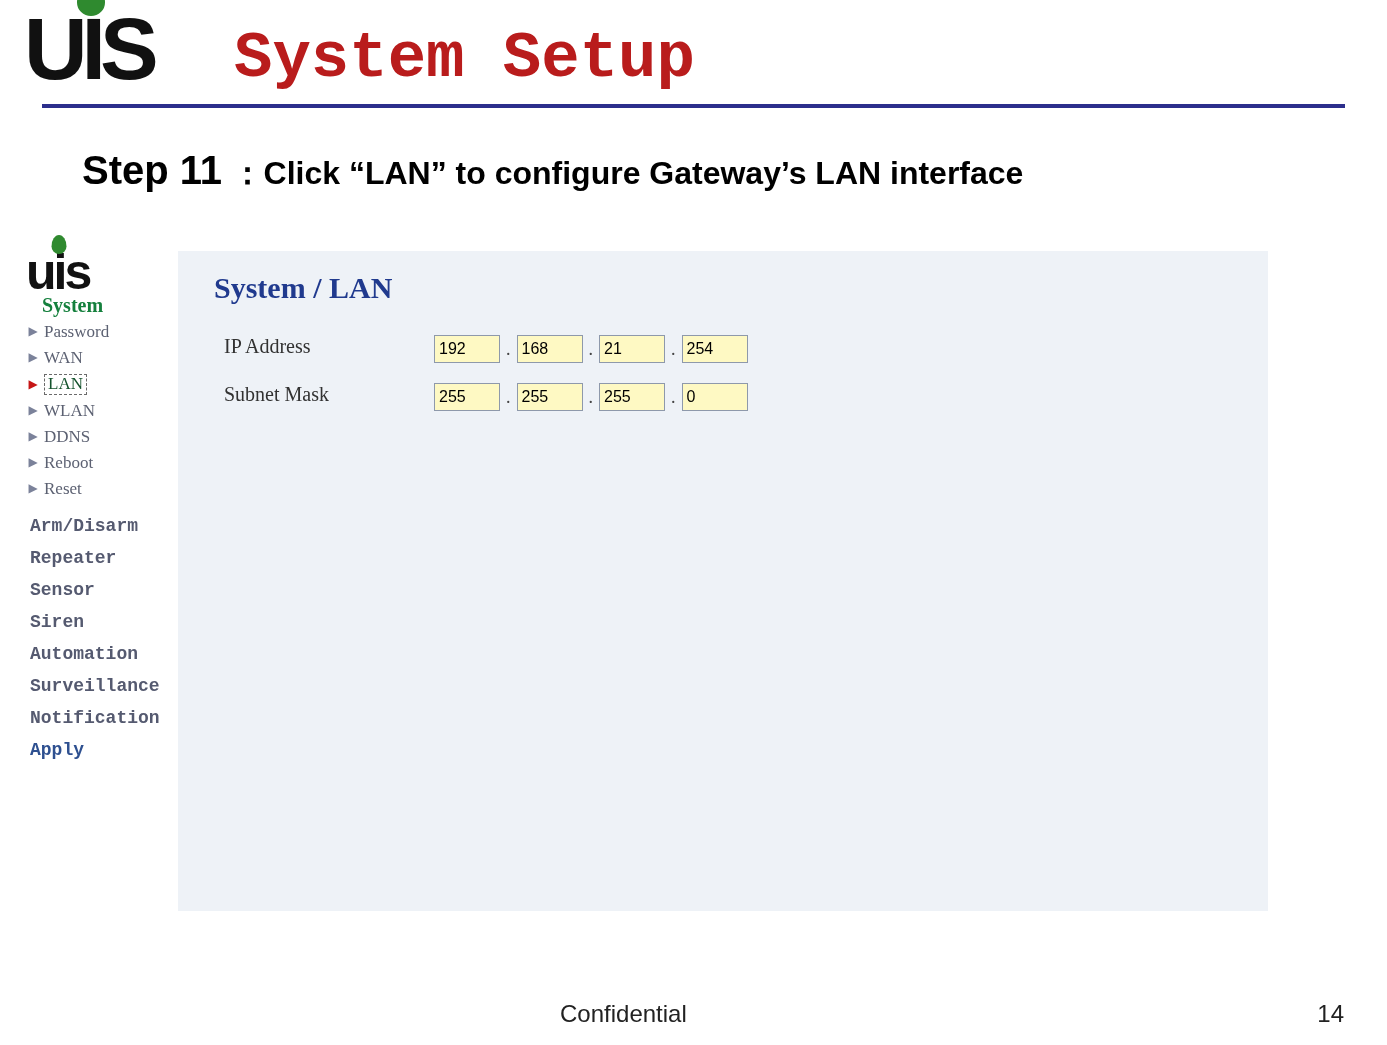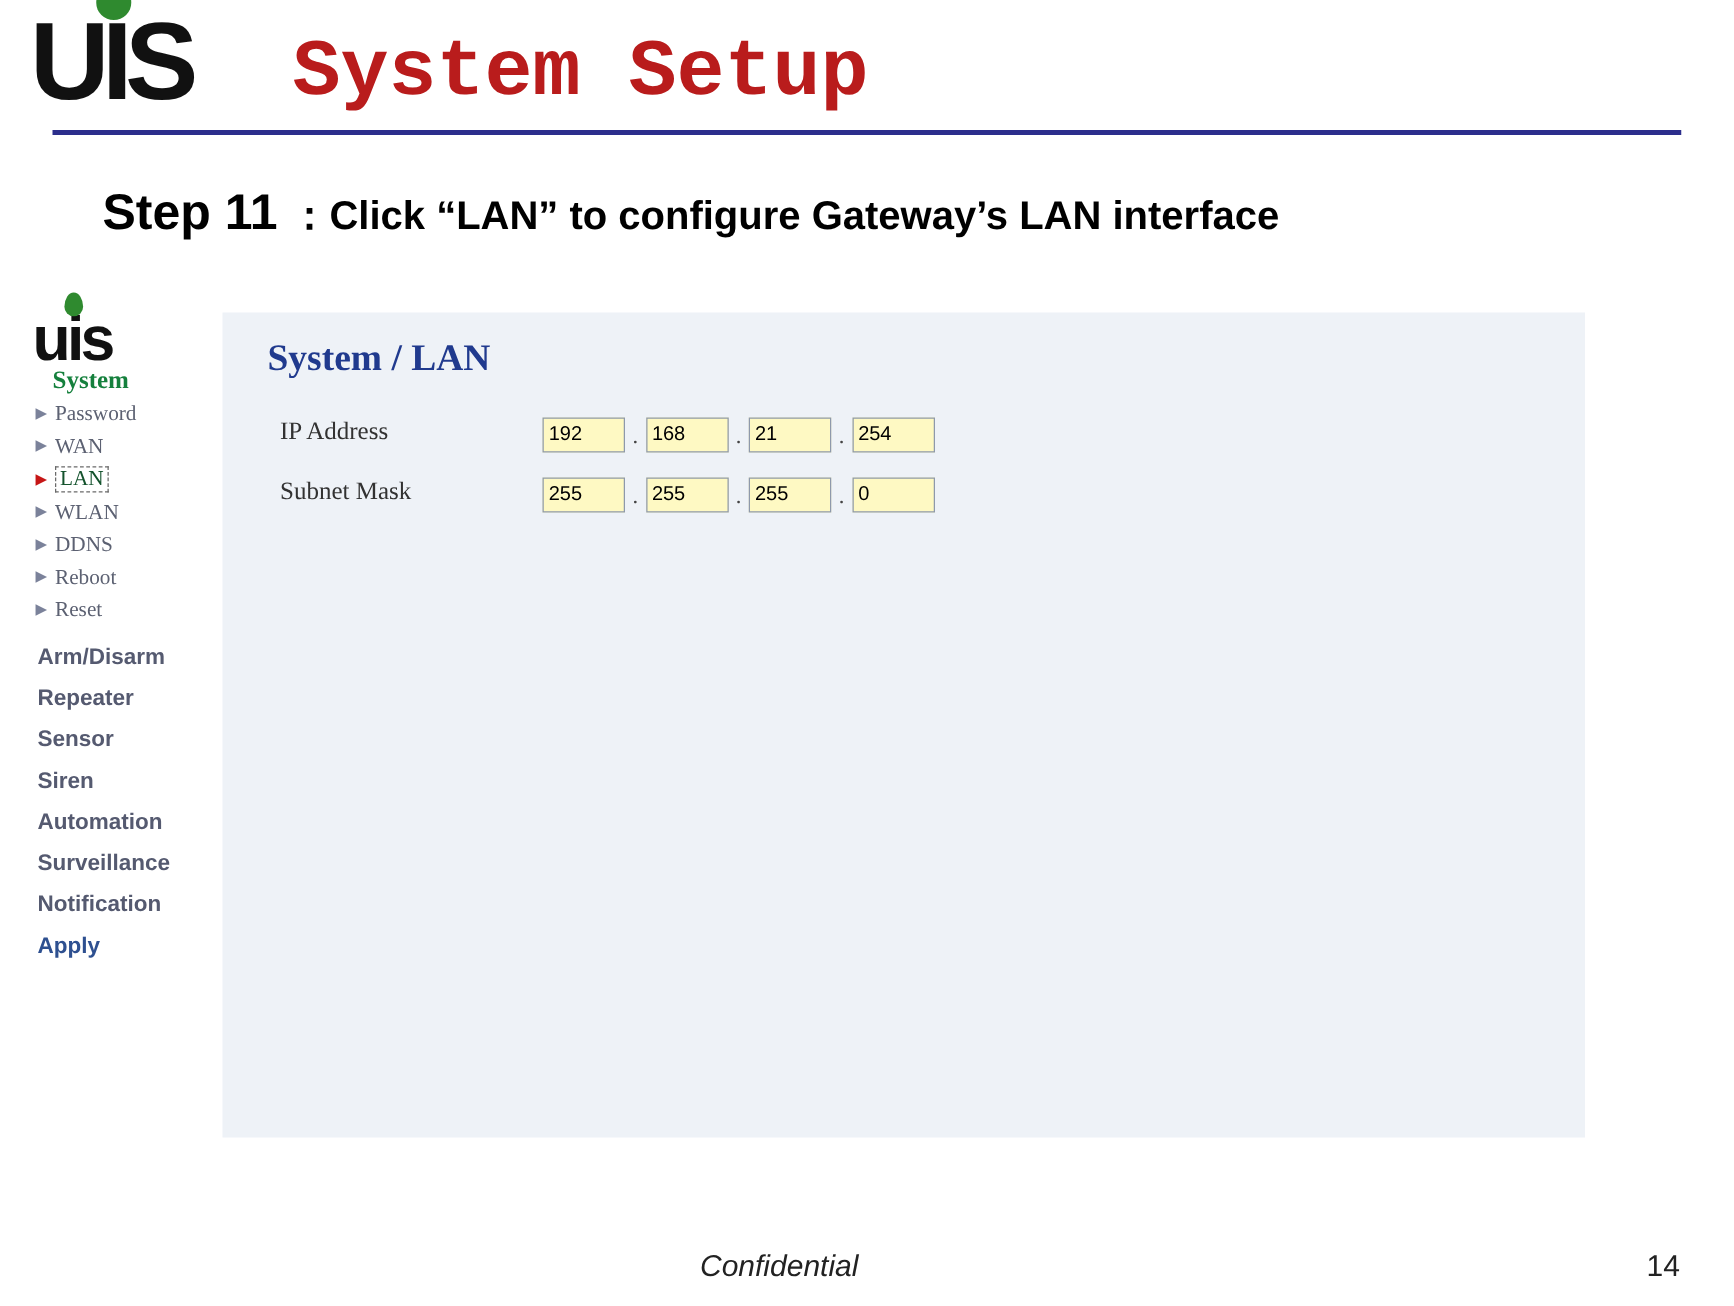--- a/index.html
+++ b/index.html
@@ -99,21 +99,21 @@
     border: 1px dashed #6a6a6a;
     padding: 0 3px;
     line-height: 1.1;
   }
   .sidebar li.selected .tri { color: #c61616; }
 
   .sidebar .section-links {
     margin: 8px 0 0 12px;
   }
   .sidebar .section-links div {
-    font-family: Liberation Sans, sans-serif;
+    font-family: Liberation Mono, monospace;
     font-weight: bold;
     font-size: 18px;
     color: #555a70;
     padding: 6px 0;
   }
   .sidebar .section-links div.logout { color: #2e5090; }
 
   .panel {
     flex: 1;
     background: #eef2f7;
@@ -180,21 +180,20 @@
   .footer {
     position: absolute;
     top: 1000px;
     width: 1387px;
     font-size: 24px;
     color: #222;
   }
   .footer .conf {
     position: absolute;
     left: 560px;
-    font-style: italic;
   }
   .footer .pg {
     position: absolute;
     right: 43px;
   }
 
   
   .uis-logo-big, .uis-logo-sm {
     font-family: "Arial Black", Arial, sans-serif;
     font-weight: 900;

